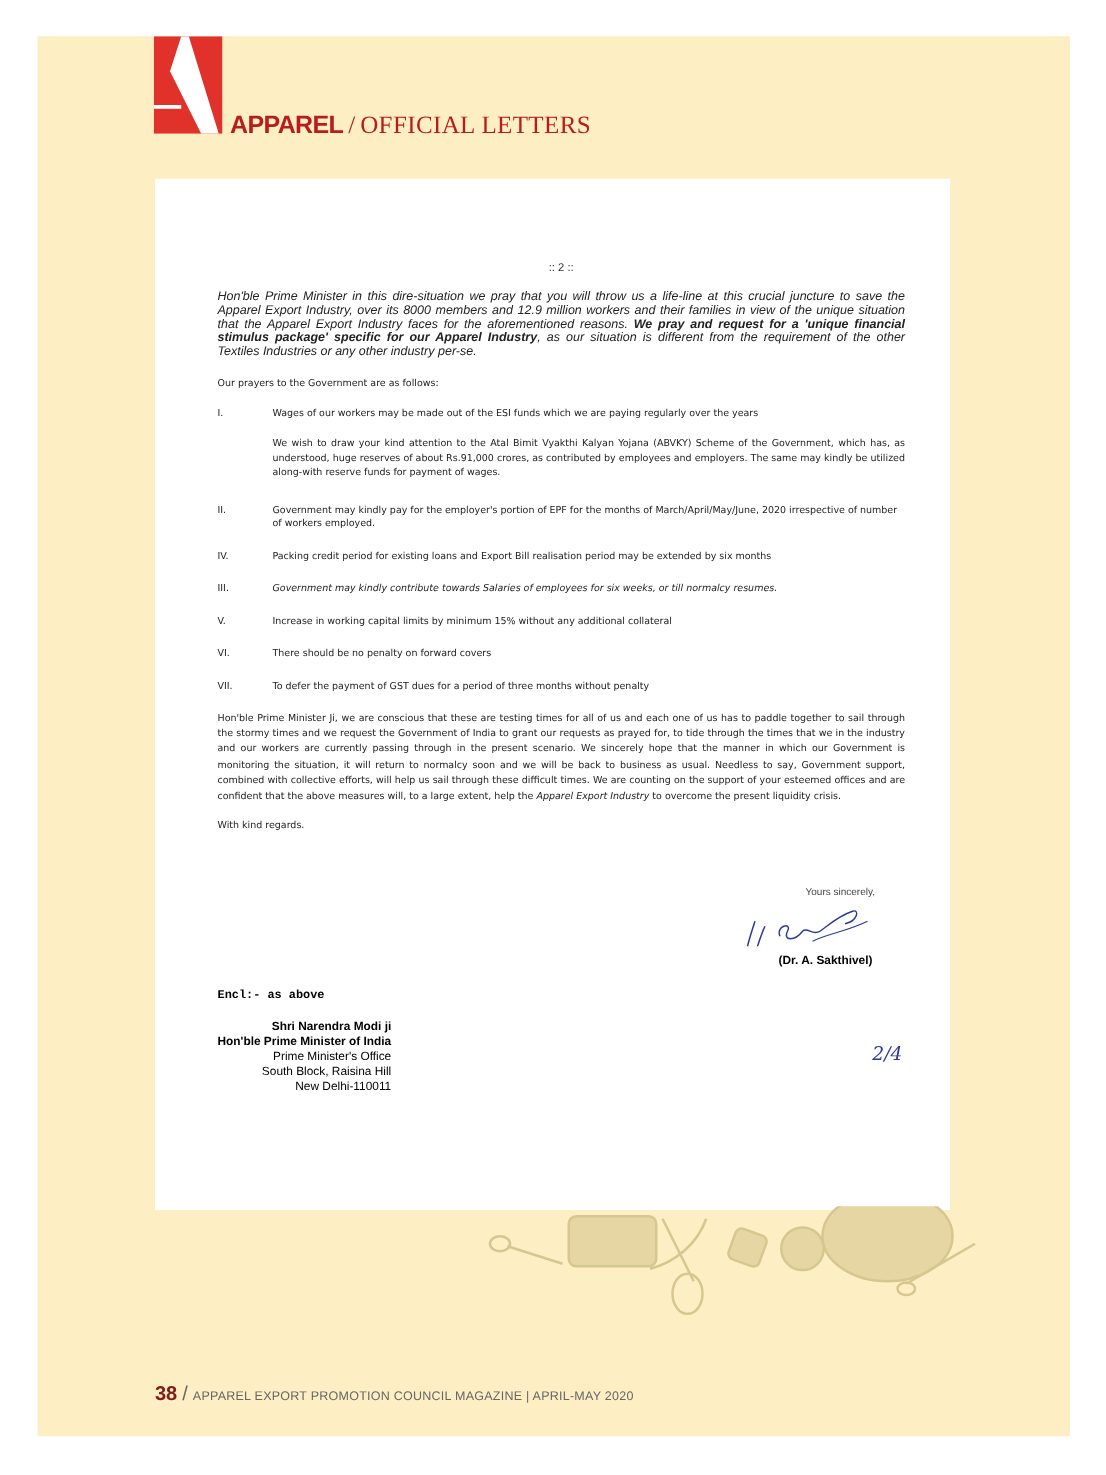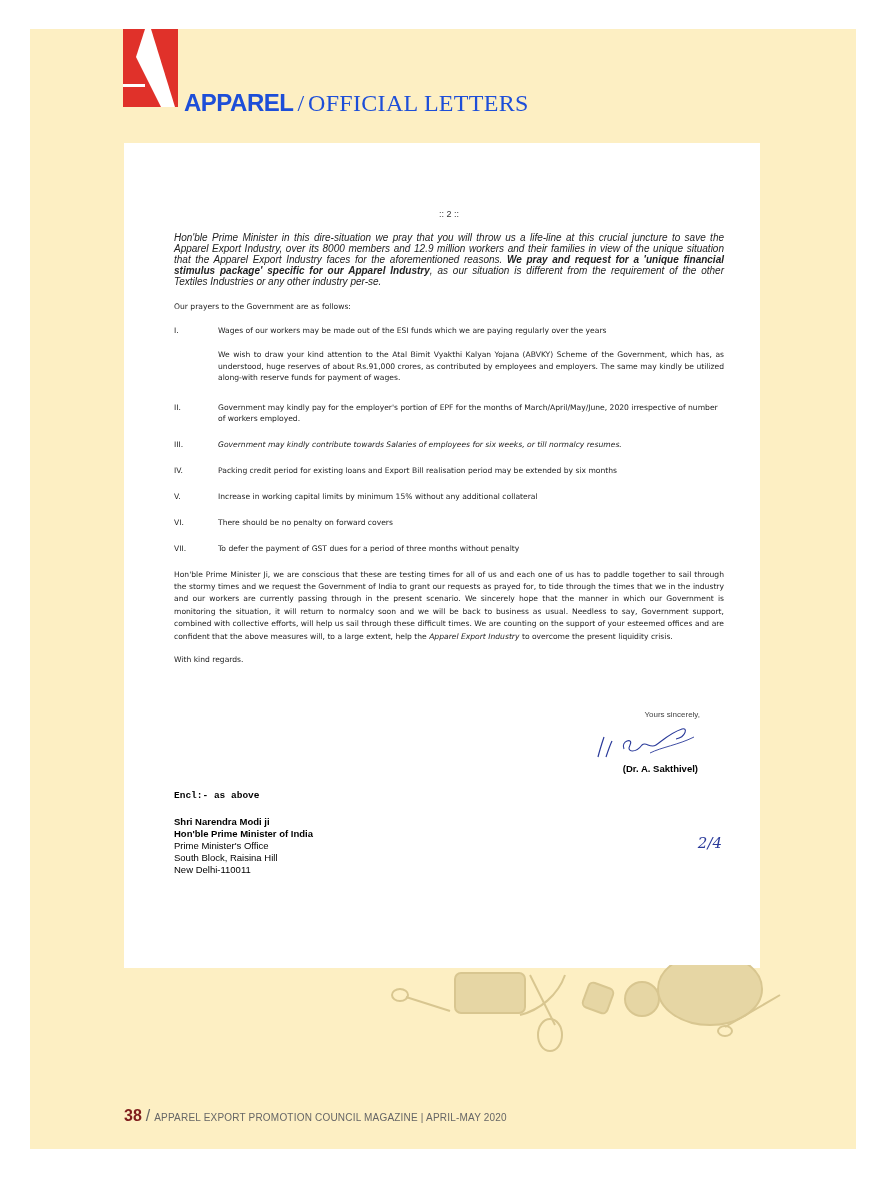--- a/index.html
+++ b/index.html
@@ -1,19 +1,19 @@
 <!DOCTYPE html>
 <html><head>
 <meta charset="utf-8">
 <style>
   html, body { margin: 0; padding: 0; background: #ffffff; }
   body { width: 885px; height: 1180px; position: relative; overflow: hidden; font-family: "Liberation Sans", sans-serif; }
   .page { position: absolute; left: 30px; top: 29px; width: 826px; height: 1120px; background: #fdefc3; }
   .logo { position: absolute; left: 123px; top: 29px; width: 55px; height: 78px; }
-  .header-title { position: absolute; left: 184px; top: 89px; font-size: 24px; color: #1d4ed8; white-space: nowrap; }
+  .header-title { position: absolute; left: 184px; top: 89px; font-size: 20px; color: #b91c1c; white-space: nowrap; }
   .header-title .brand { font-family: "Liberation Sans", sans-serif; font-weight: bold; letter-spacing: -0.5px; }
   .header-title .sep { font-family: "Liberation Serif", serif; margin: 0 4px; }
   .header-title .section { font-family: "Liberation Serif", serif; letter-spacing: 0.3px; }
 
   .letter { position: absolute; left: 124px; top: 143px; width: 636px; height: 825px; background: #ffffff; }
   .letter-inner { position: absolute; left: 50px; top: 66px; width: 550px; color: #222; }
   .pagenum { text-align: center; font-size: 9px; margin-bottom: 13px; color: #333; }
   .p1 { font-size: 10px; line-height: 11px; text-align: justify; margin: 0 0 15px 0; font-style: italic; }
   .p1 b { font-weight: bold; }
   .cal { font-family: "DejaVu Sans", sans-serif; font-size: 7.6px; }
@@ -23,21 +23,21 @@
   .item .txt { flex: 1; }
   .sub { margin: -2px 0 18px 44px; line-height: 11.5px; text-align: justify; }
   .closing { line-height: 12.4px; text-align: justify; margin: 0 0 12px 0; }
   .regards { margin: 0 0 0 0; }
   .sig-block { position: absolute; right: 60px; top: 560px; text-align: right; }
   .yours { font-size: 8px; color: #444; font-family: Liberation Sans, sans-serif; }
   .signature { position: absolute; right: 60px; top: 580px; width: 110px; height: 40px; }
   .signer { position: absolute; right: 62px; top: 620px; font-size: 9.5px; font-weight: bold; }
   .pageref { position: absolute; right: 38px; top: 667px; font-family: "DejaVu Serif", serif; font-style: italic; font-size: 15px; color: #2a3a9a; margin-top: 24px; }
   .encl { position: absolute; left: 50px; top: 647px; font-size: 9.5px; font-weight: bold; font-family: Liberation Mono, monospace; }
-  .addr { position: absolute; left: 50px; top: 673px; font-size: 9.5px; line-height: 12px; }
+  .addr { position: absolute; left: 50px; top: 673px; font-size: 9.5px; line-height: 12px; text-align: right; }
   .addr .b { font-weight: bold; }
 
   .deco { position: absolute; left: 380px; top: 965px; width: 420px; height: 90px; }
   .footer { position: absolute; left: 124px; top: 1107px; color: #666; white-space: nowrap; }
   .footer .num { font-size: 16px; font-weight: bold; color: #7f1d1d; }
   .footer .slash { font-size: 16px; margin: 0 4px; }
   .footer .txt { font-size: 10px; letter-spacing: 0.2px; }
 </style>
 </head>
 <body>
@@ -67,26 +67,26 @@
         <span class="num">I.</span>
         <span class="txt">Wages of our workers may be made out of the ESI funds which we are paying regularly over the years</span>
       </div>
       <p class="sub">We wish to draw your kind attention to the Atal Bimit Vyakthi Kalyan Yojana (ABVKY) Scheme of the Government, which has, as understood, huge reserves of about Rs.91,000 crores, as contributed by employees and employers. The same may kindly be utilized along-with reserve funds for payment of wages.</p>
 
       <div class="item">
         <span class="num">II.</span>
         <span class="txt">Government may kindly pay for the employer's portion of EPF for the months of March/April/May/June, 2020 irrespective of number of workers employed.</span>
       </div>
       <div class="item">
+        <span class="num">IV.</span>
+        <span class="txt">Packing credit period for existing loans and Export Bill realisation period may be extended by six months</span>
+      </div>
+      <div class="item">
         <span class="num">III.</span>
         <span class="txt" style="font-style:italic">Government may kindly contribute towards Salaries of employees for six weeks, or till normalcy resumes.</span>
-      </div>
-      <div class="item">
-        <span class="num">IV.</span>
-        <span class="txt">Packing credit period for existing loans and Export Bill realisation period may be extended by six months</span>
       </div>
       <div class="item">
         <span class="num">V.</span>
         <span class="txt">Increase in working capital limits by minimum 15% without any additional collateral</span>
       </div>
       <div class="item">
         <span class="num">VI.</span>
         <span class="txt">There should be no penalty on forward covers</span>
       </div>
       <div class="item">

